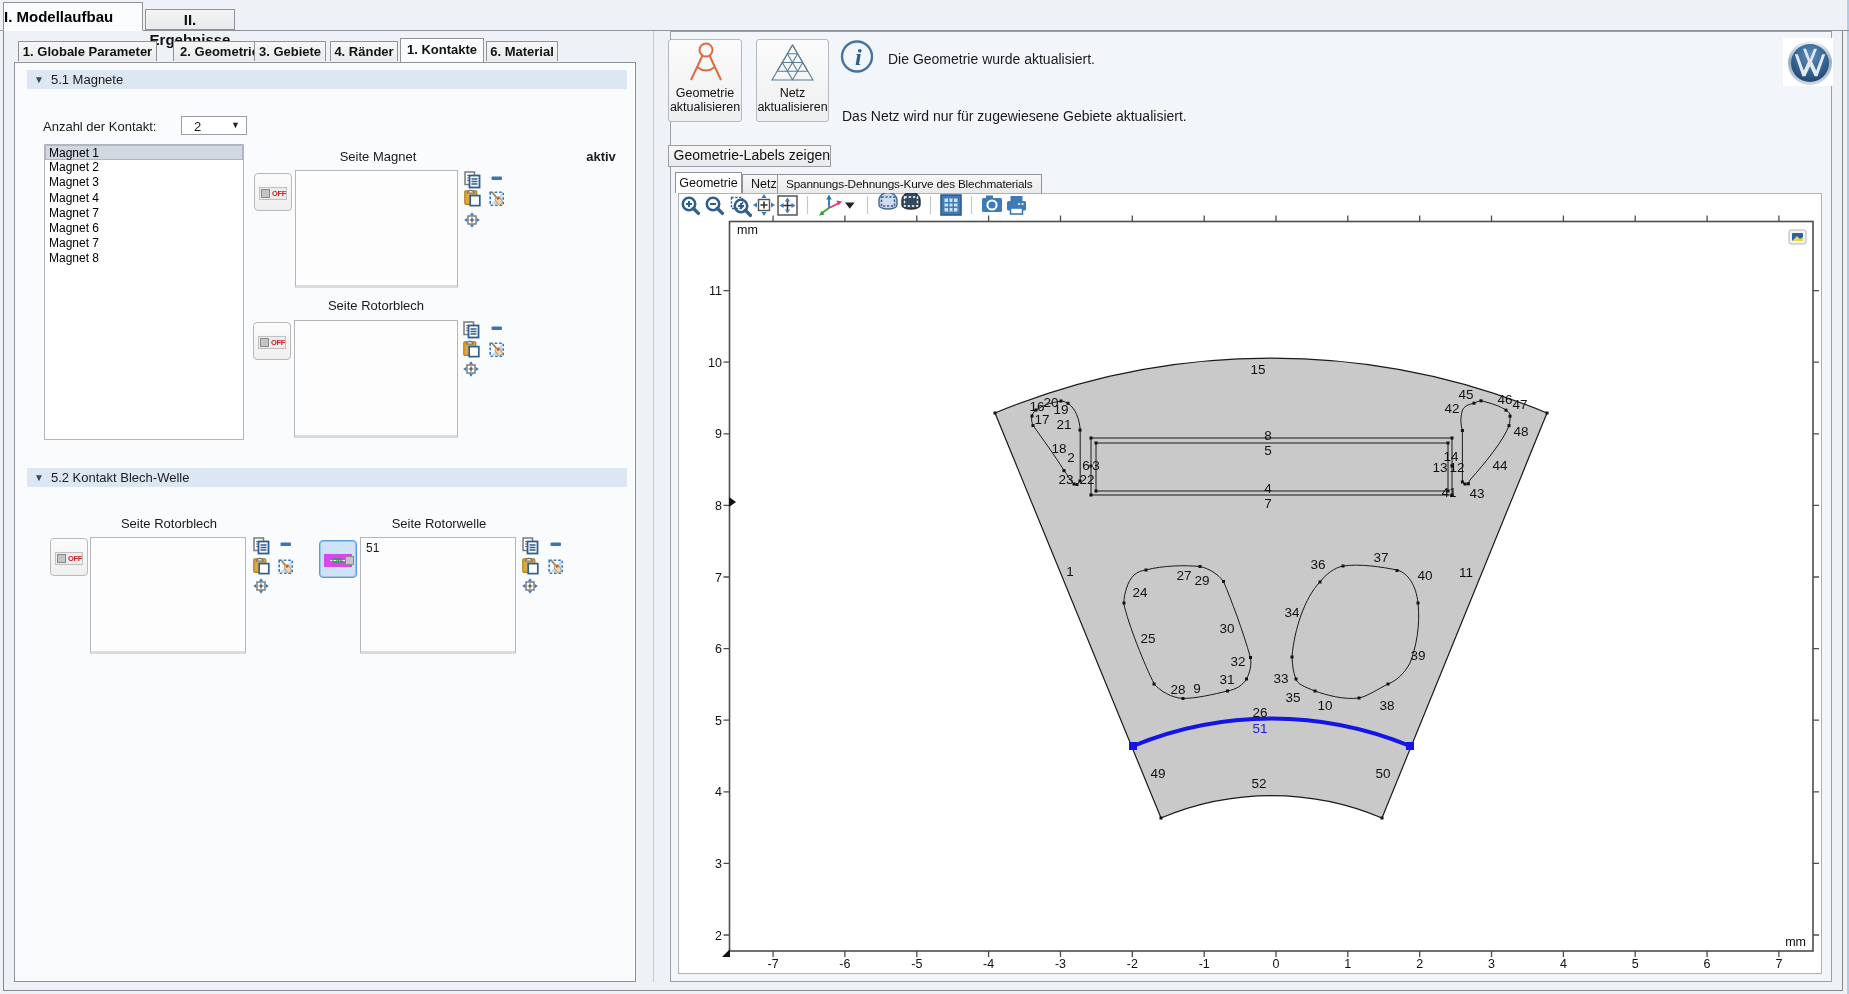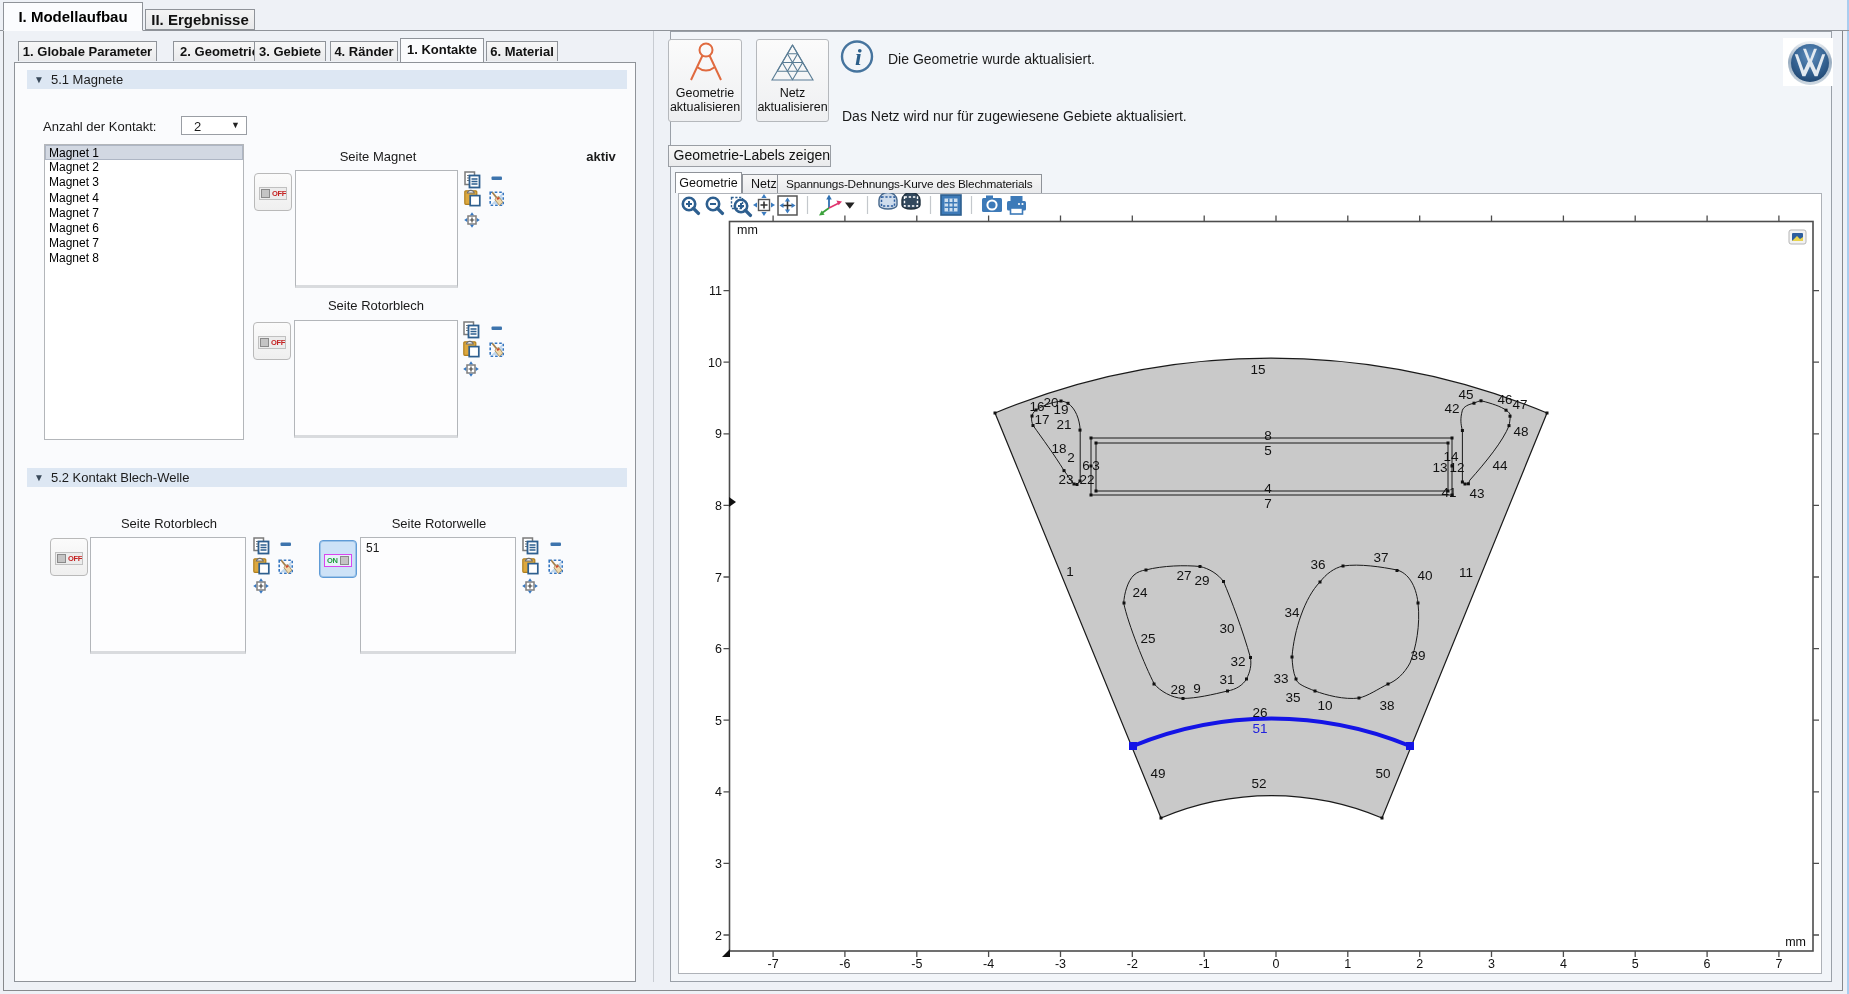--- a/index.html
+++ b/index.html
@@ -2,37 +2,37 @@
 <html><head><meta charset="utf-8"><style>
 *{margin:0;padding:0;box-sizing:border-box}
 html,body{width:1849px;height:994px;font-family:"Liberation Sans",sans-serif;background:#eef1f6;overflow:hidden}
 .abs{position:absolute}
 .t13{font-size:13px;color:#1a1a1a;white-space:nowrap}
 .t12{font-size:12px;color:#1a1a1a;white-space:nowrap}
 .box{position:absolute;background:#fdfdfe;border:1px solid #b3b6ba;border-bottom:3px solid #d9dbde}
 .toggle{position:absolute;width:38px;height:38px;background:linear-gradient(#fbfbfb,#efefef);border:1px solid #b9b9b9;border-radius:4px}
 .toggle.on{background:#cde2f7;border:1px solid #5f9bd6;box-shadow:inset 0 0 0 1px #9cc3e8}
 .tinner{position:absolute;left:4px;top:13px;width:28px;height:13px;background:#ececec;border:1px solid #c0c0c0;display:flex;align-items:center}
-.tinner.on{background:#e8f1fa;border:1px solid #d946ef}
+.tinner.on{background:#e8f1fa;border:6px solid #d946ef}
 .tsq{flex:0 0 9px;width:9px;height:9px;background:#c4c4c4;border:1px solid #8a8a8a;margin:0 1px}
 .toff{font-size:7.5px;font-weight:bold;color:#c42222;letter-spacing:-0.3px;margin-left:1px}
 .ton{font-size:7.5px;font-weight:bold;color:#1f9e3c;letter-spacing:-0.3px;margin:0 1px 0 2px}
 .sechdr{position:absolute;left:27px;width:600px;height:19px;background:#dde7f3;color:#1c1c1c;font-size:13px;line-height:19px}
 .tab2{position:absolute;top:41px;height:20px;background:linear-gradient(#f7f7f7,#e9eaec);border:1px solid #8f9399;border-bottom:none;font-weight:bold;font-size:13px;text-align:center;line-height:19px;color:#111}
 .ptab{position:absolute;background:linear-gradient(#f7f7f7,#e9eaec);border:1px solid #8f9399;font-size:12.5px;text-align:center;color:#111}
 </style></head>
 <body>
 <div class="abs" style="left:1847px;top:0;width:2px;height:994px;background:#a9cdef"></div>
 <div class="abs" style="left:3px;top:30px;width:1px;height:961px;background:#87898c"></div>
 <div class="abs" style="left:1842px;top:30px;width:1px;height:961px;background:#87898c"></div>
 <div class="abs" style="left:3px;top:990px;width:1840px;height:1px;background:#87898c"></div>
 
 <div class="abs" style="left:0;top:30px;width:1849px;height:1px;background:#8f9399"></div>
-<div class="abs" style="left:145px;top:9px;width:110px;height:21px;background:linear-gradient(#f4f4f4,#e8e9eb);border:1px solid #8f9399;font-weight:bold;font-size:15px;text-align:center;line-height:20px;color:#111">II. Ergebnisse</div>
-<div class="abs" style="left:3px;top:2px;width:140px;height:29px;background:#fbfcfe;border:1px solid #8f9399;border-bottom:1px solid #fbfcfe;font-weight:bold;font-size:15px;text-align:center;line-height:27px;color:#000">I. Modellaufbau</div>
+<div class="abs" style="left:145px;top:9px;width:90px;height:21px;background:linear-gradient(#f4f4f4,#e8e9eb);border:1px solid #8f9399;font-weight:bold;font-size:15px;text-align:center;line-height:20px;color:#111">II. Ergebnisse</div>
+<div class="abs" style="left:3px;top:2px;width:140px;height:29px;background:#fbfcfe;border:1px solid #8f9399;border-bottom:1px solid #fbfcfe;font-weight:bold;font-size:15px;line-height:27px;color:#000">I. Modellaufbau</div>
 
 <div class="abs" style="left:14px;top:62px;width:622px;height:920px;background:#fafbfd;border:1px solid #8f9399"></div>
 <div class="abs" style="left:653px;top:31px;width:1px;height:951px;background:#c8ccd2"></div>
 
 <div class="tab2" style="left:18px;width:139px">1. Globale Parameter</div>
 <div class="tab2" style="left:173px;width:93px">2. Geometrie</div>
 <div class="tab2" style="left:254px;width:72px">3. Gebiete</div>
 <div class="tab2" style="left:330px;width:68px">4. Ränder</div>
 <div class="tab2" style="left:400px;top:38px;width:84px;height:24px;background:#fafbfd;border-bottom:none;line-height:22px">1. Kontakte</div>
 <div class="tab2" style="left:486px;width:72px">6. Material</div>

